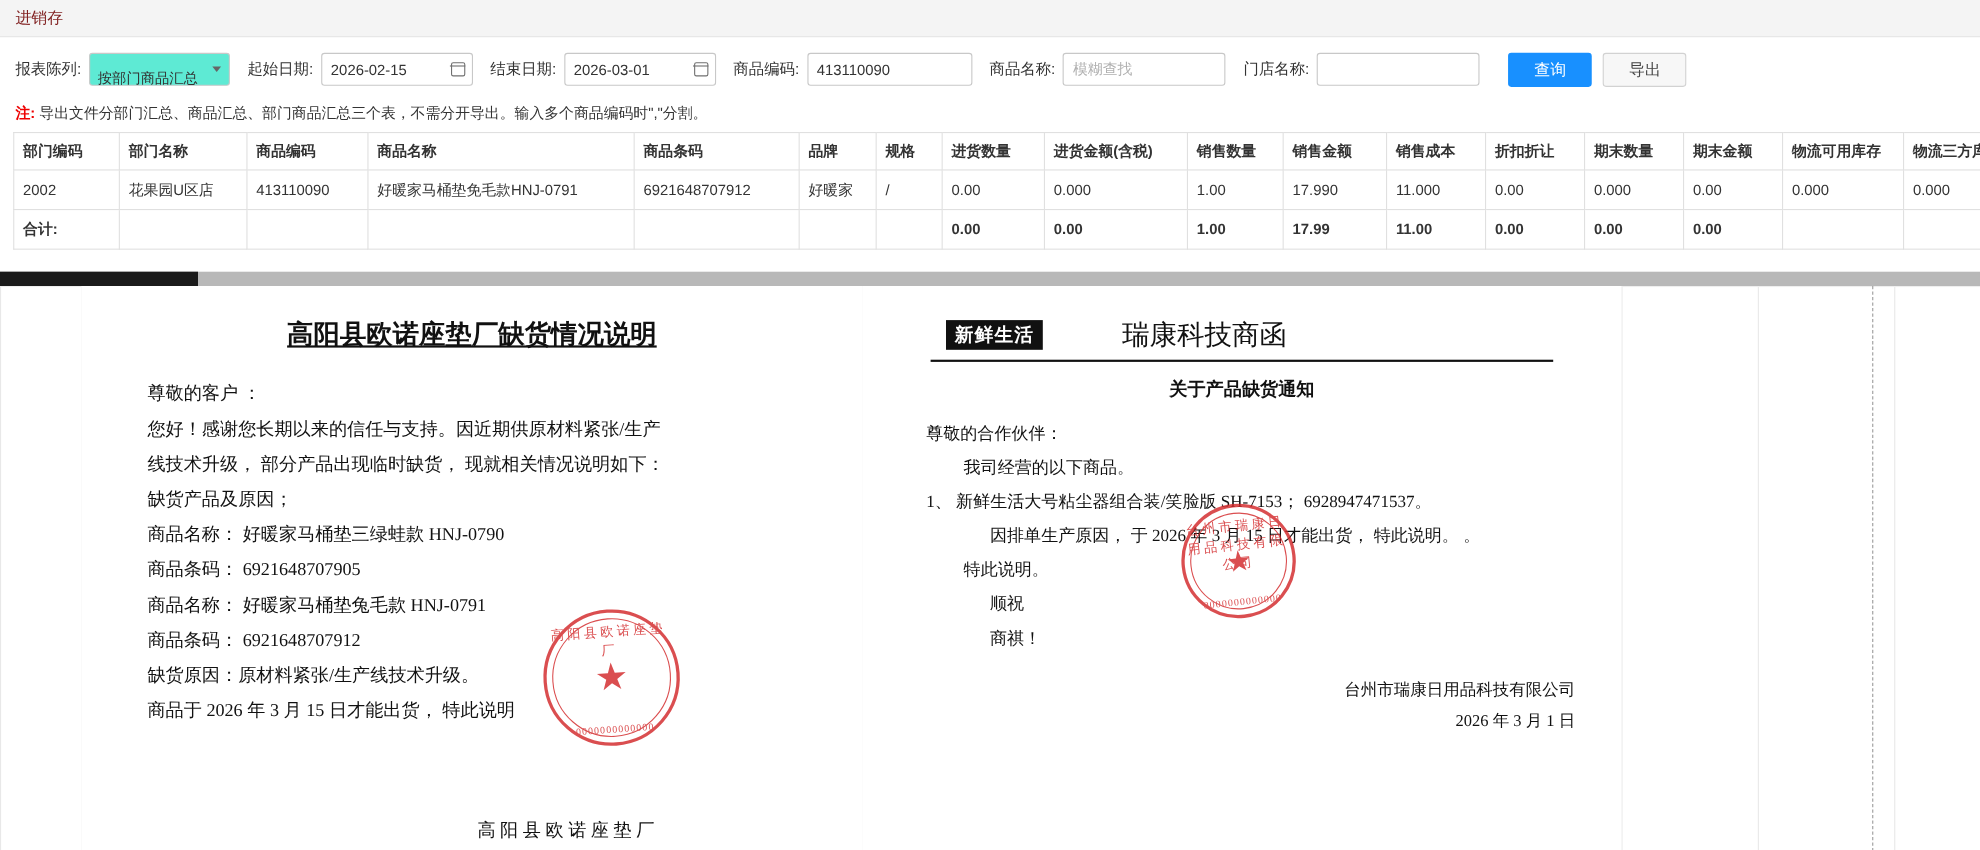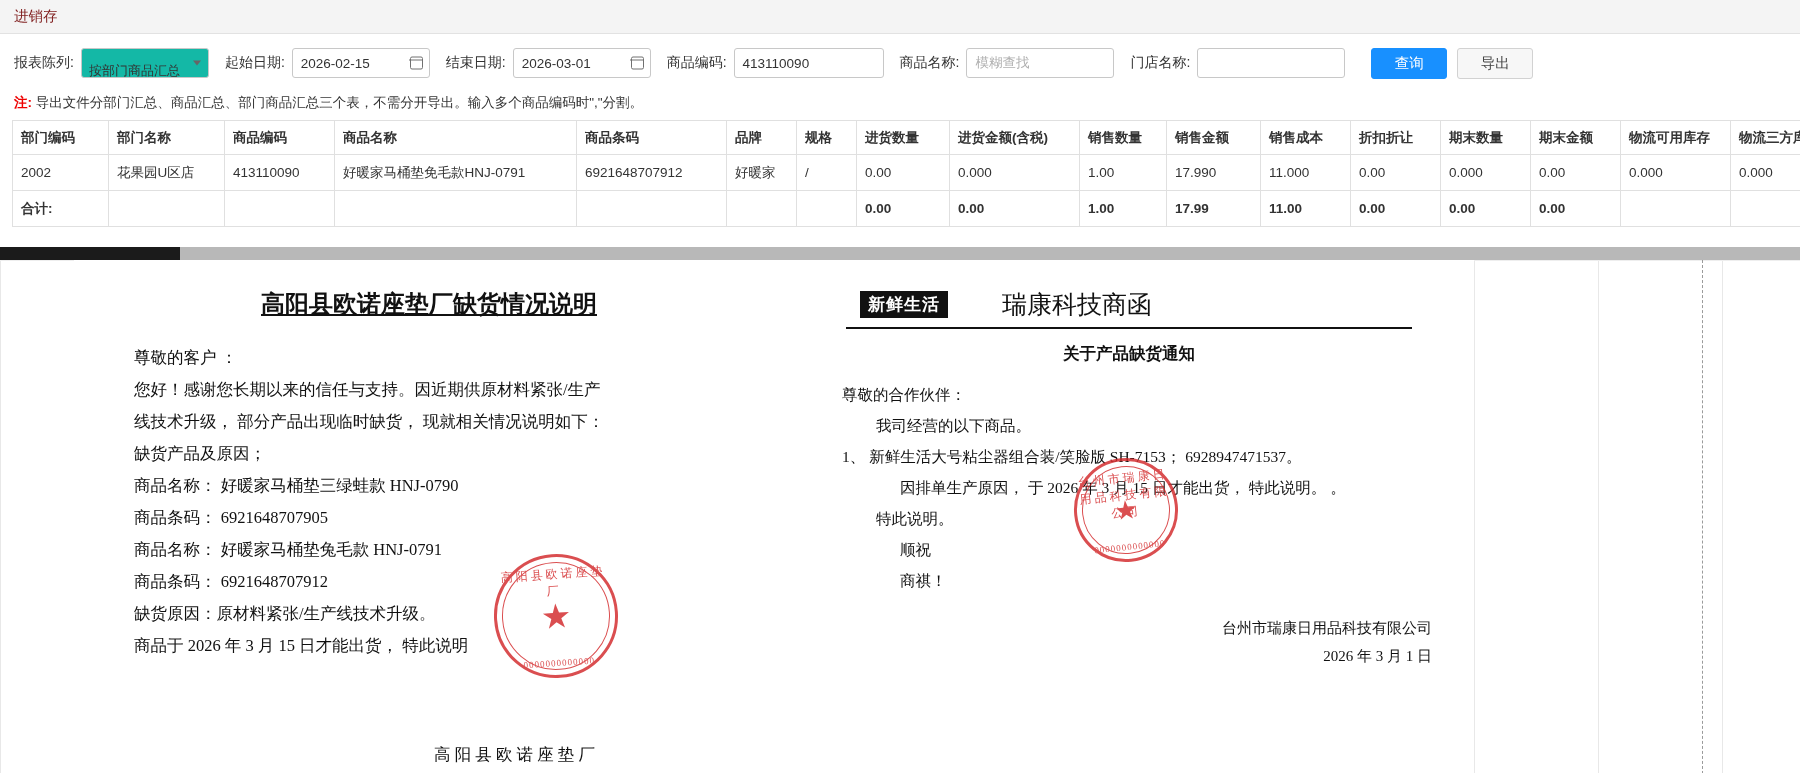--- a/index.html
+++ b/index.html
@@ -30,21 +30,21 @@
     display: flex; align-items: center;
     padding: 0 14px;
     gap: 0px;
     border-bottom: 0;
   }
   .fld { display: flex; align-items: center; margin-right: 16px; }
   .fld-label { font-size: 14px; color: #333; margin-right: 7px; white-space: nowrap; }
   .sel {
     width: 128px; height: 30px;
     border: 1px solid #c8c8c8; border-radius: 3px;
-    background: #14b8a6;
+    background: #5eead4;
     font-size: 13px; color: #333;
     padding: 16px 22px 0 7px;
     display: flex; align-items: center;
     position: relative;
     cursor: pointer;
   }
   .sel .caret {
     position: absolute; right: 7px; top: 50%;
     transform: translateY(-50%);
     width: 0; height: 0;
@@ -230,21 +230,21 @@
     text-align: center;
     font-family: "Liberation Serif", serif;
     font-size: 9px;
     letter-spacing: 1px;
   }
 
   
   .rd-head {
     display: flex; align-items: center;
     margin: 28px 0 0 76px;
-    gap: 54px;
+    gap: 72px;
   }
   .rd-logo {
     background: #111; color: #fff;
     font-family: "Liberation Serif", serif;
     font-weight: 700;
     font-size: 17px;
     padding: 2px 8px;
     letter-spacing: 1px;
   }
   .rd-brand {

